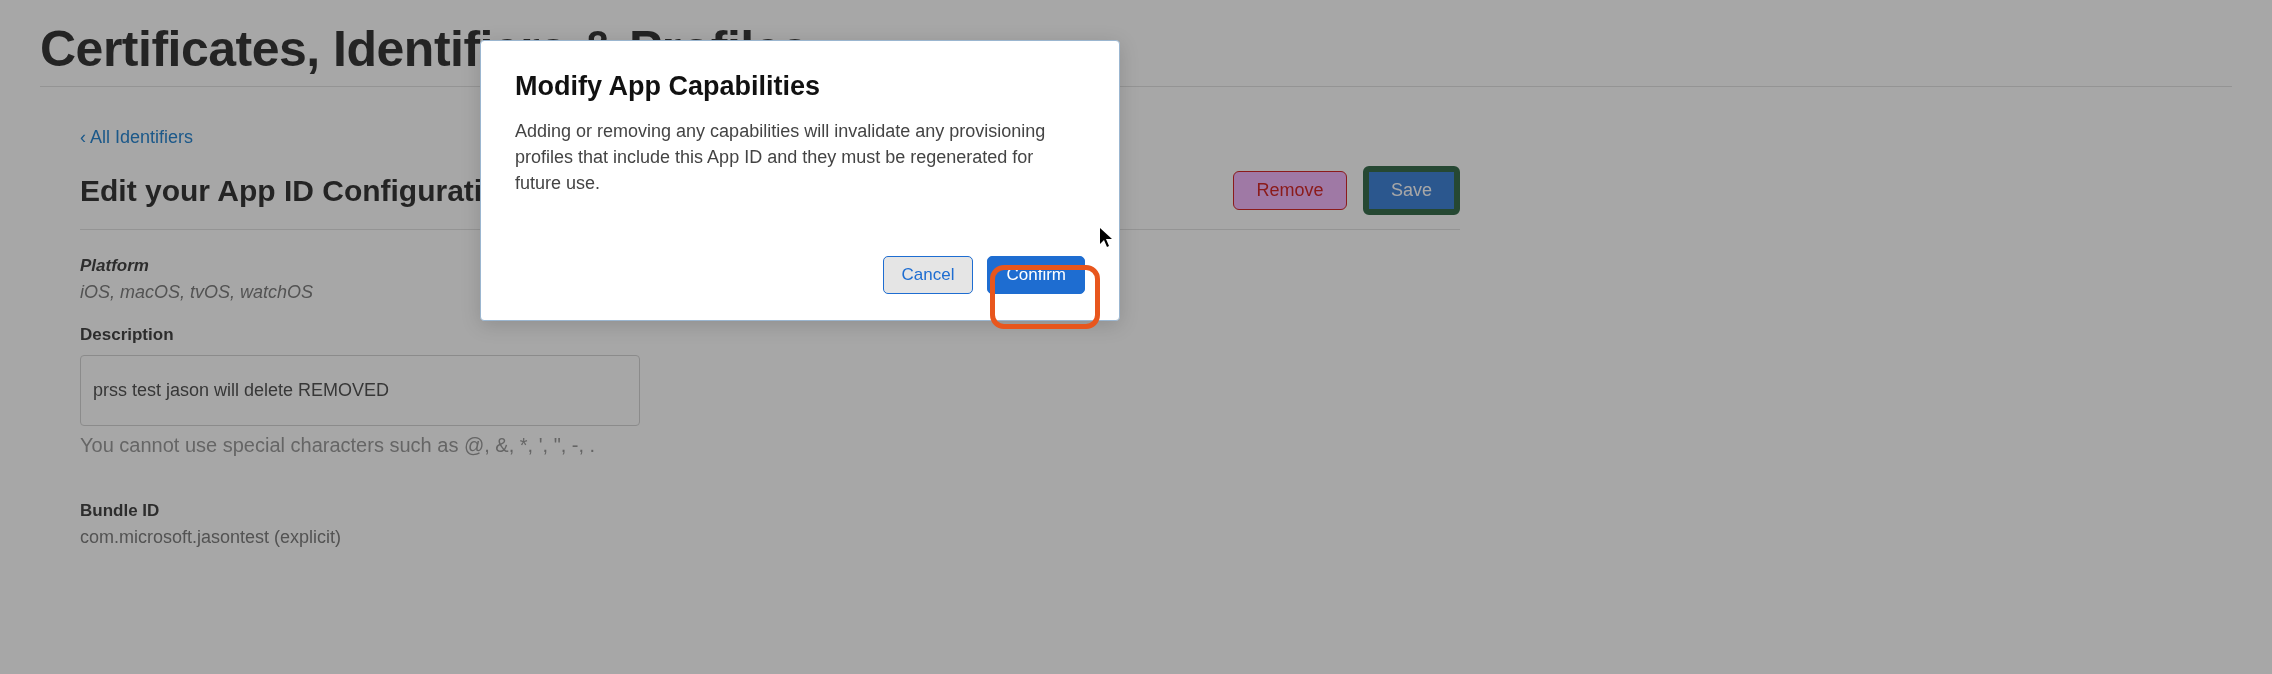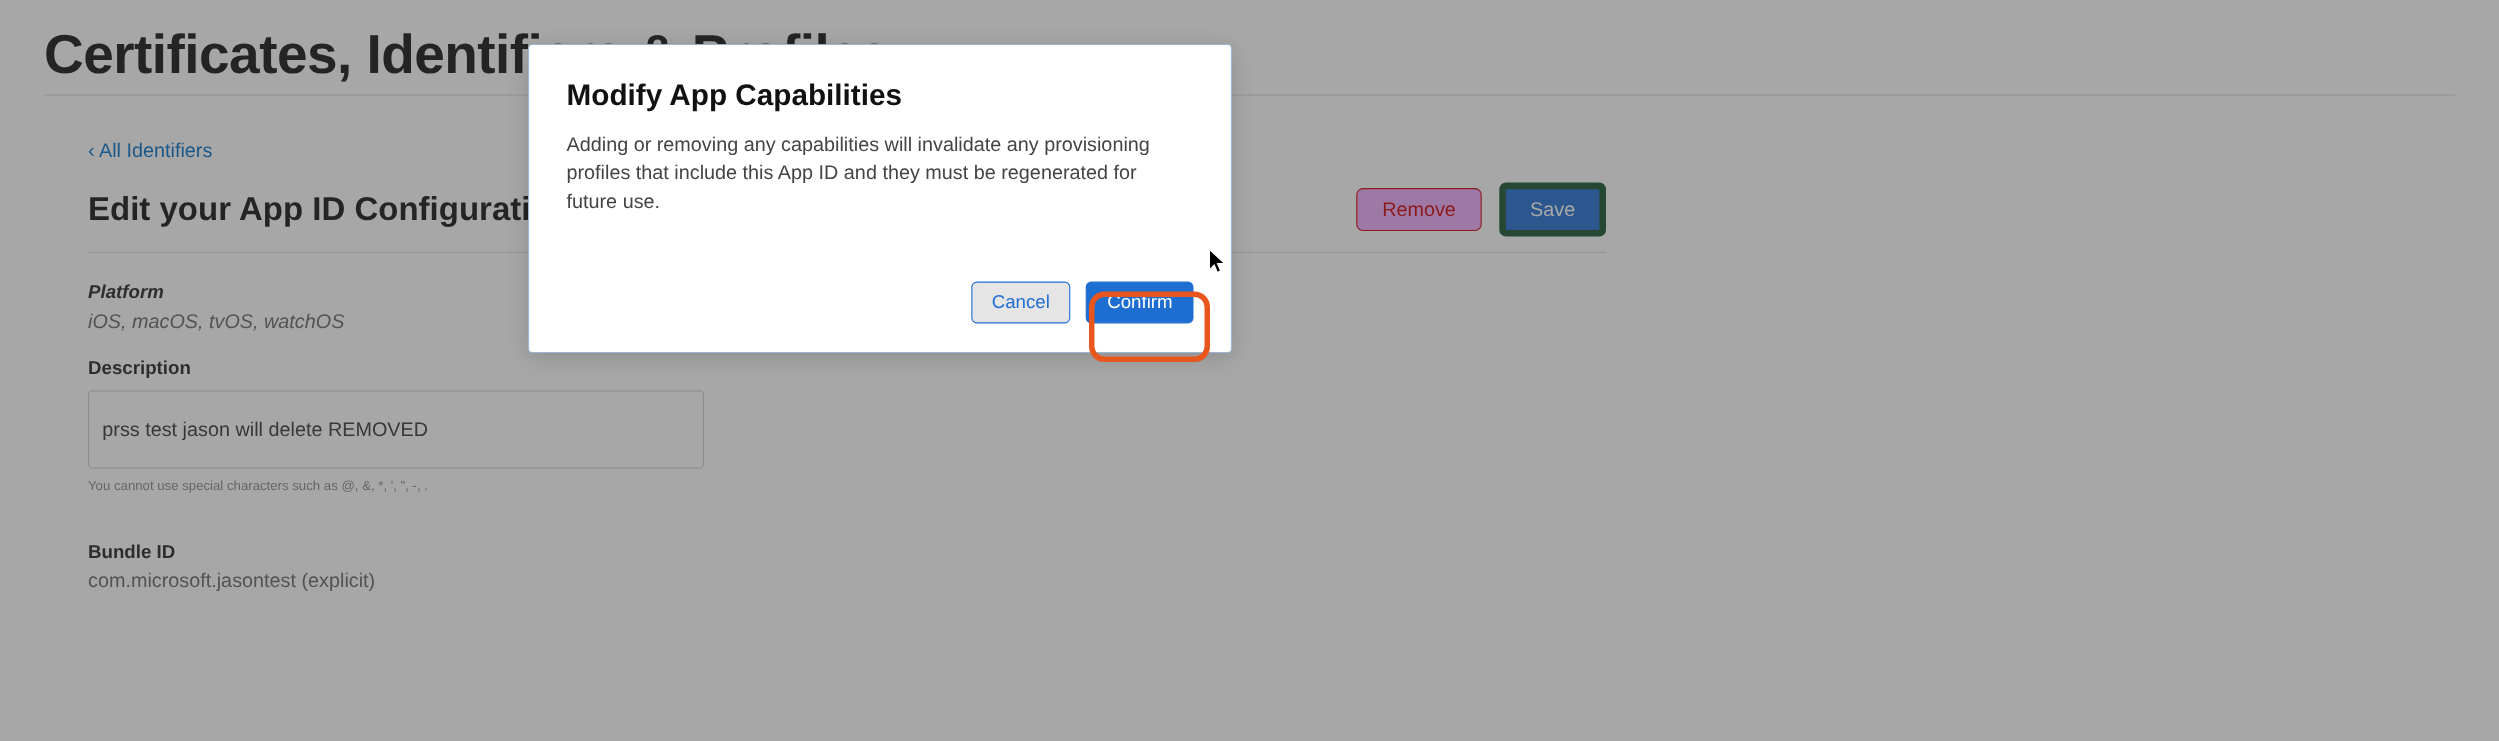--- a/index.html
+++ b/index.html
@@ -83,21 +83,21 @@
       width: 100%;
       font-size: 18px;
       padding: 24px 12px;
       border: 1px solid #ccc;
       border-radius: 4px;
       color: #333;
       margin-top: 4px;
       margin-bottom: 8px;
     }
     .hint {
-      font-size: 12px;
+      font-size: 20px;
       color: #888;
     }
     .bundle-block { margin-top: 0; }
 
     
     .dim {
       position: absolute;
       inset: 0;
       background: rgba(60,60,60,0.45);
       z-index: 10;

